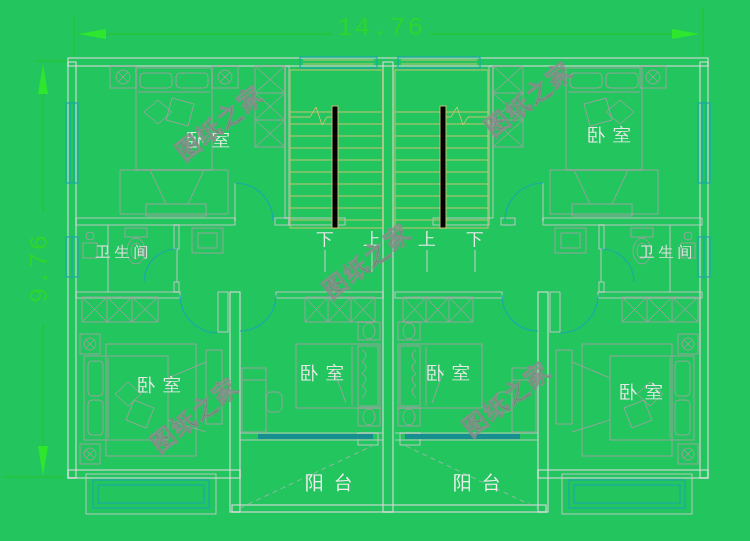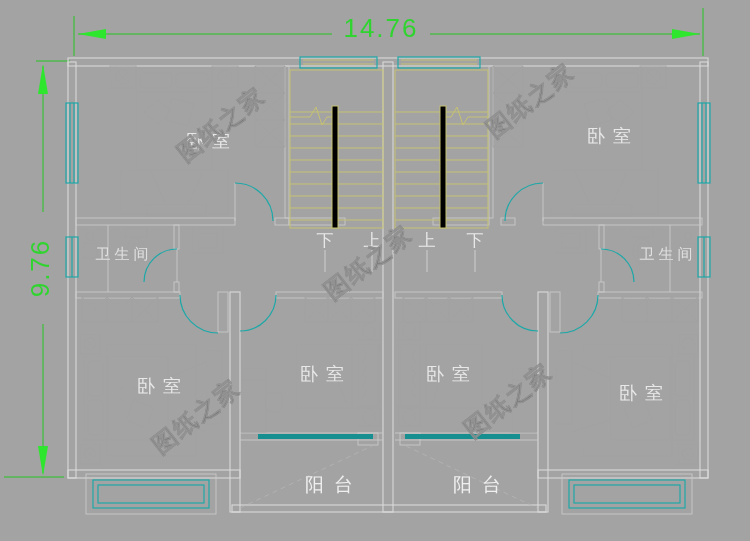--- a/index.html
+++ b/index.html
@@ -1,17 +1,17 @@
 <!DOCTYPE html>
 <html><head>
 <meta charset="utf-8">
 <style>
   html,body{margin:0;padding:0;background:#000;}
-  #stage{position:relative;width:750px;height:541px;background:#a3a3a3;overflow:hidden;
-         font-family:Liberation Sans, sans-serif;}
+  #stage{position:relative;width:750px;height:541px;background:#22c55e;overflow:hidden;
+         font-family:Liberation Mono, monospace;}
   svg{display:block}
   .wall{stroke:#d9d9d9;stroke-width:1.1;fill:none}
   .wallthin{stroke:#c9c9c9;stroke-width:0.9;fill:none}
   .win{stroke:#1da8a8;stroke-width:1.2;fill:none}
   .winfill{fill:#178f91;stroke:none}
   .dim{stroke:#25c425;stroke-width:1;fill:none}
   .dimf{fill:#2ee62e;stroke:none}
   .dimtxt{fill:#2fd42f;font-size:26px;letter-spacing:2px}
   .stair{stroke:#c6c272;stroke-width:1;fill:none}
   .stairfill{fill:#000;stroke:#c6c272;stroke-width:1}

